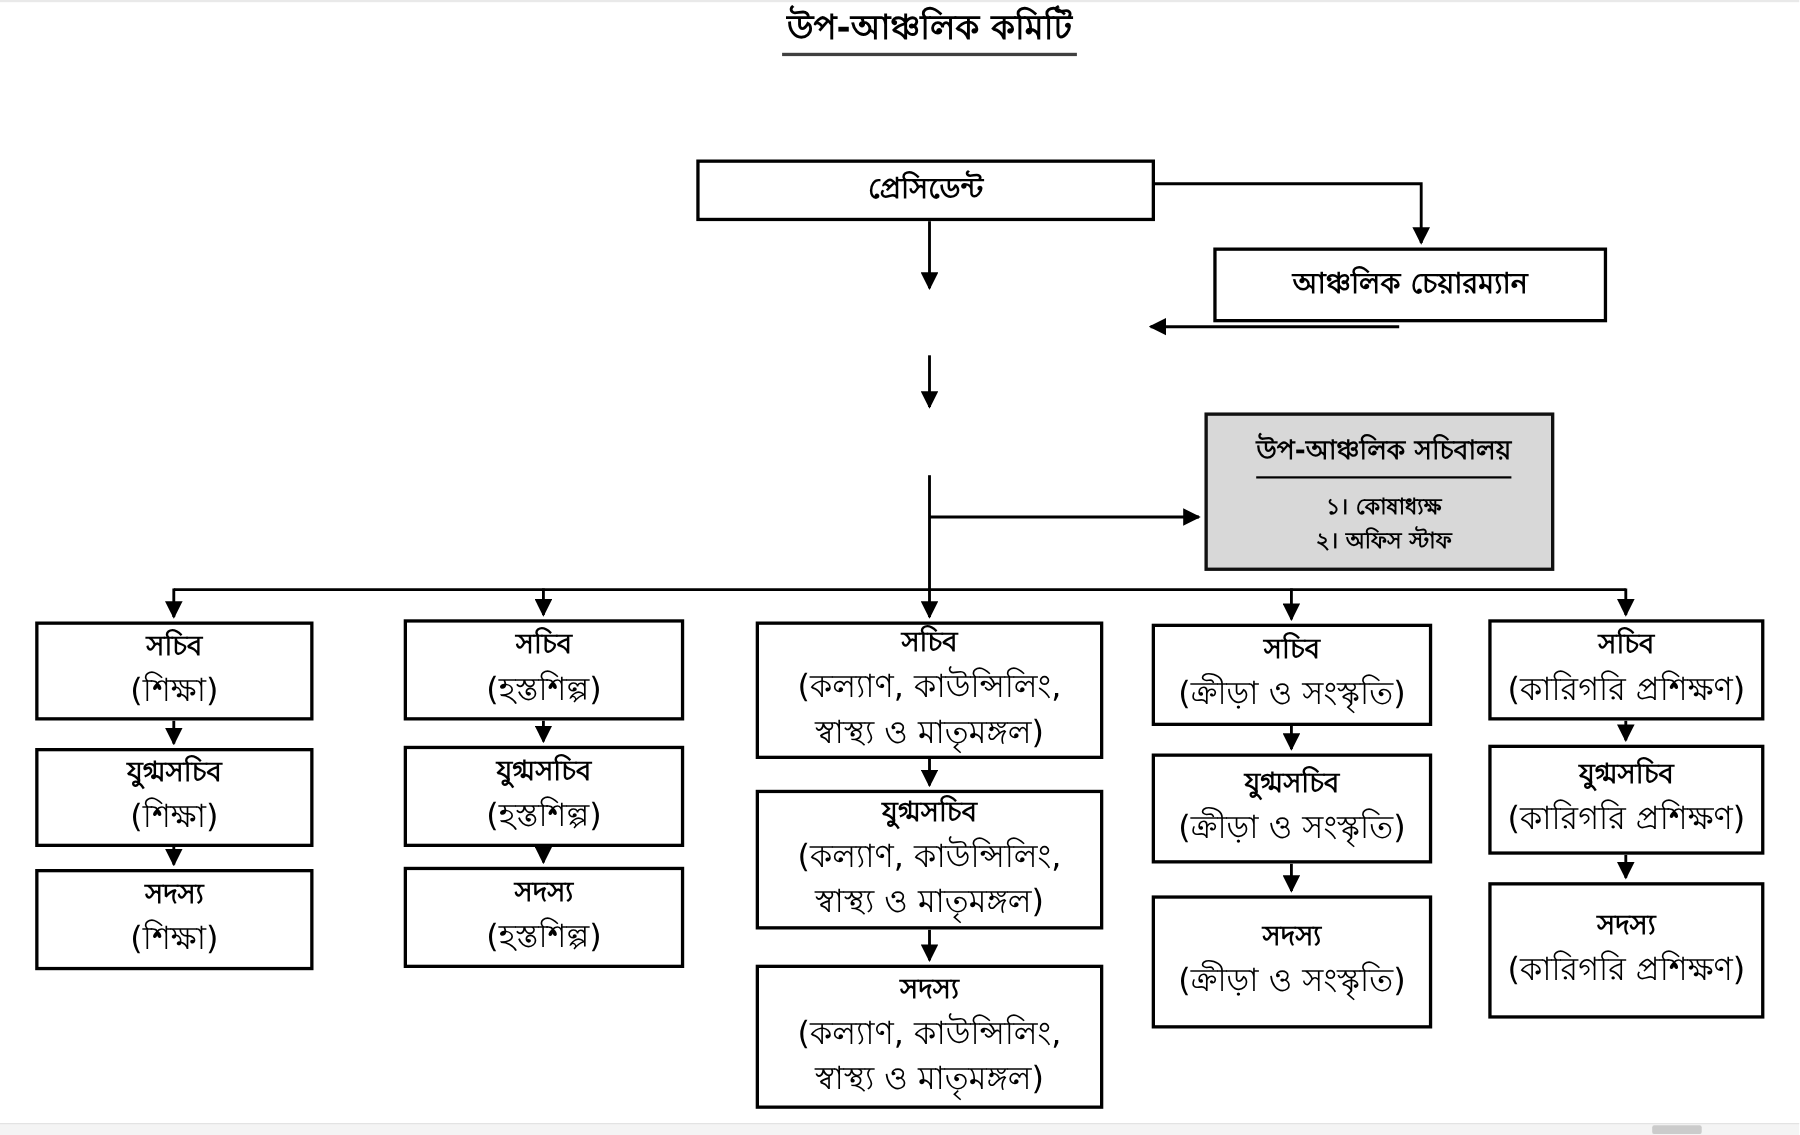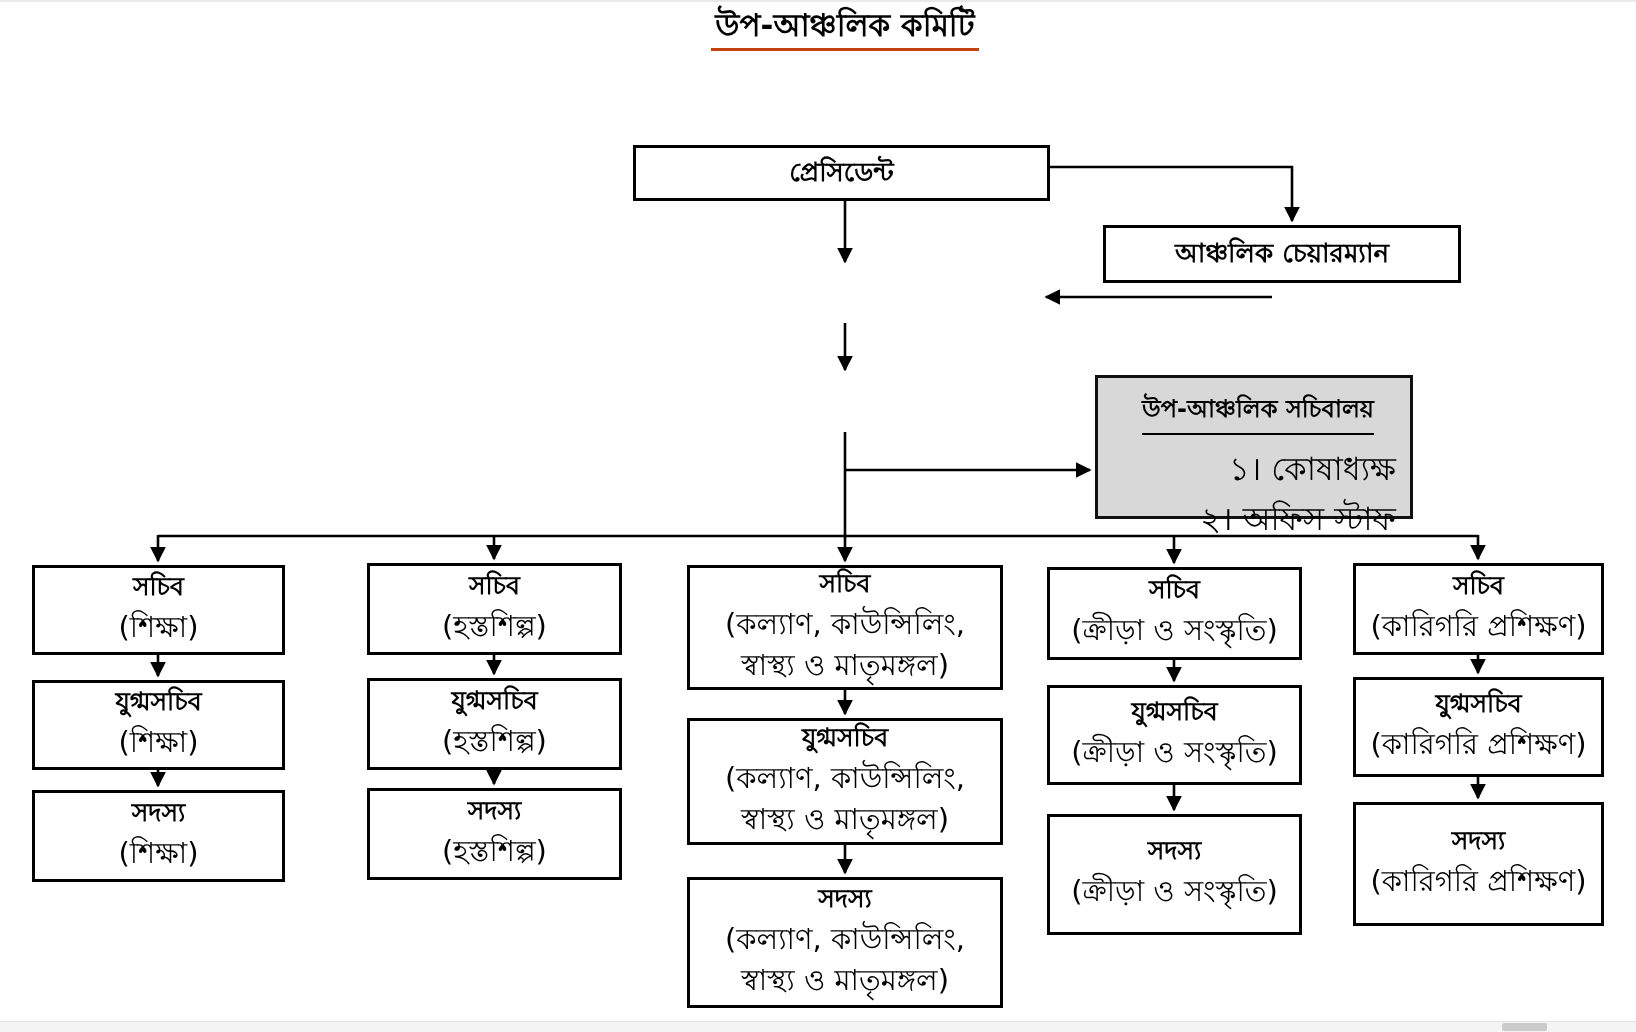--- a/index.html
+++ b/index.html
@@ -17,48 +17,48 @@
   
   #diagram-title{
     position:absolute;left:0;top:6px;width:1636px;
     padding-left:54px;box-sizing:border-box;
     text-align:center;color:#000;
   }
   .title-line{display:block;margin-bottom:10px;}
   .title-line span{
     display:inline-block;
     font-size:31px;font-weight:bold;line-height:1.25;
-    border-bottom:3px solid #c2410c;padding:0 4px 3px 4px;
+    border-bottom:3px solid #404040;padding:0 4px 3px 4px;
   }
   
   #connectors{position:absolute;left:0;top:0;z-index:1;}
   #connectors line,#connectors polyline{stroke:#000;stroke-width:2.6;fill:none;}
   
   .node{
     position:absolute;z-index:2;box-sizing:border-box;
     background:#ffffff;border:3px solid #000;
     display:flex;flex-direction:column;justify-content:center;
     text-align:center;color:#000;gap:5px;padding:2px 6px;
   }
   .node-title{font-size:25px;font-weight:bold;line-height:1.2;}
   .node-title--lg{font-size:26px;}
   .node-sub{font-size:29px;font-weight:normal;line-height:1.42;white-space:pre-line;}
   
   .secretariat{
     background:#d8d8d8;border:3px solid #111;
-    align-items:flex-end;justify-content:flex-start;
+    align-items:center;justify-content:flex-start;
     padding:12px 14px 10px 22px;gap:0;
   }
   .secretariat-title{width:100%;text-align:center;margin-bottom:10px;}
   .secretariat-title span{
     display:inline-block;font-size:24px;font-weight:bold;
     border-bottom:2.5px solid #000;padding-bottom:3px;
   }
   .secretariat-item{
-    font-size:32px;font-weight:normal;text-align:left;
+    font-size:20px;font-weight:bold;text-align:left;
     line-height:1.55;
   }
   
   #hscrollbar{
     position:absolute;left:0;bottom:0;width:1636px;height:10px;
     background:#f4f4f4;border-top:1px solid #e2e2e2;z-index:3;
   }
   #hscroll-thumb{
     position:absolute;left:1502px;top:1px;width:45px;height:8px;
     background:#cbcbcb;border-radius:2px;
@@ -115,21 +115,21 @@
     <line x1="1174" y1="785" x2="1174" y2="810" marker-end="url(#arr)"></line>
 
     <line x1="1478" y1="655" x2="1478" y2="673" marker-end="url(#arr)"></line>
     <line x1="1478" y1="777" x2="1478" y2="798" marker-end="url(#arr)"></line>
   </svg>
 
   <div class="node" style="left:633px;top:145px;width:417px;height:56px">
     <div class="node-title node-title--lg">প্রেসিডেন্ট</div>
   </div>
 
-  <div class="node" style="left:1103px;top:225px;width:358px;height:58px">
+  <div class="node" style="left:1103px;top:225px;width:358px;height:68px">
     <div class="node-title node-title--lg">আঞ্চলিক চেয়ারম্যান</div>
   </div>
 
 
 
   <div class="node secretariat" style="left:1095px;top:375px;width:318px;height:144px">
     <div class="secretariat-title">
       <span>উপ-আঞ্চলিক সচিবালয়</span>
     </div>
     <div class="secretariat-item">১।  কোষাধ্যক্ষ</div>

